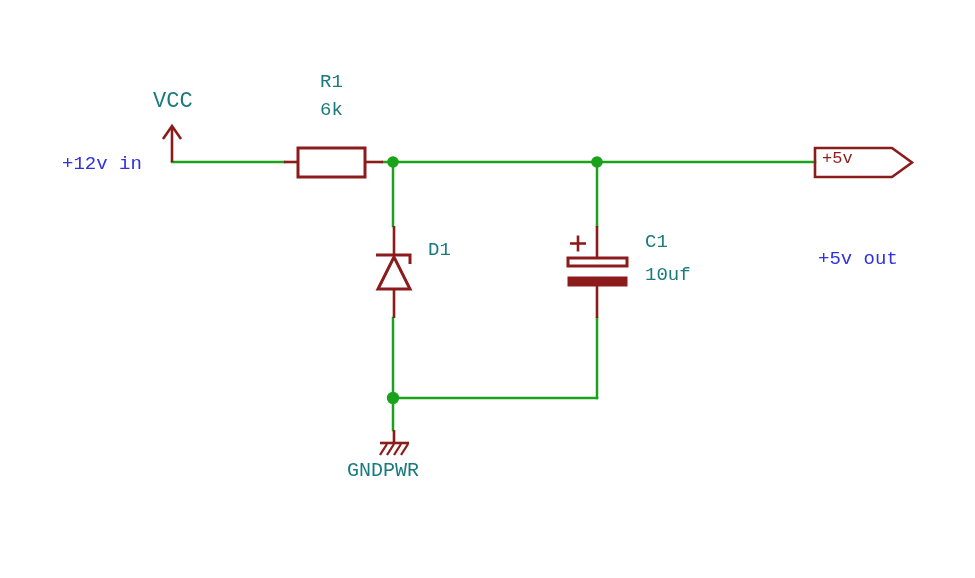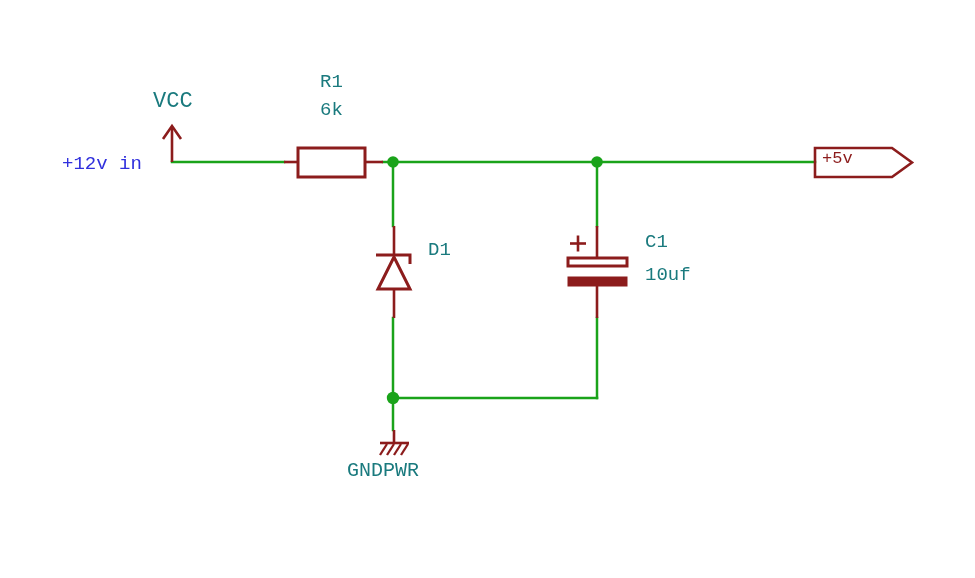--- a/index.html
+++ b/index.html
@@ -141,16 +141,17 @@
   <div class="lbl field fs23" style="left:320px; top:72px;">R1</div>
   <div class="lbl field fs23" style="left:320px; top:100px;">6k</div>
 
   <div class="lbl field fs23" style="left:428px; top:240px;">D1</div>
 
   <div class="lbl field fs23" style="left:645px; top:232px;">C1</div>
   <div class="lbl field fs23" style="left:645px; top:265px;">10uf</div>
 
   <div class="lbl flag-t fs25" style="left:822px; top:150px;">+5v</div>
 
+  <div class="lbl note fs23" style="left:818px; top:249px;">+5v out</div>
 
   <div class="lbl field fs24" style="left:347px; top:460px;">GNDPWR</div>
 
 </div>
 
 </body></html>

